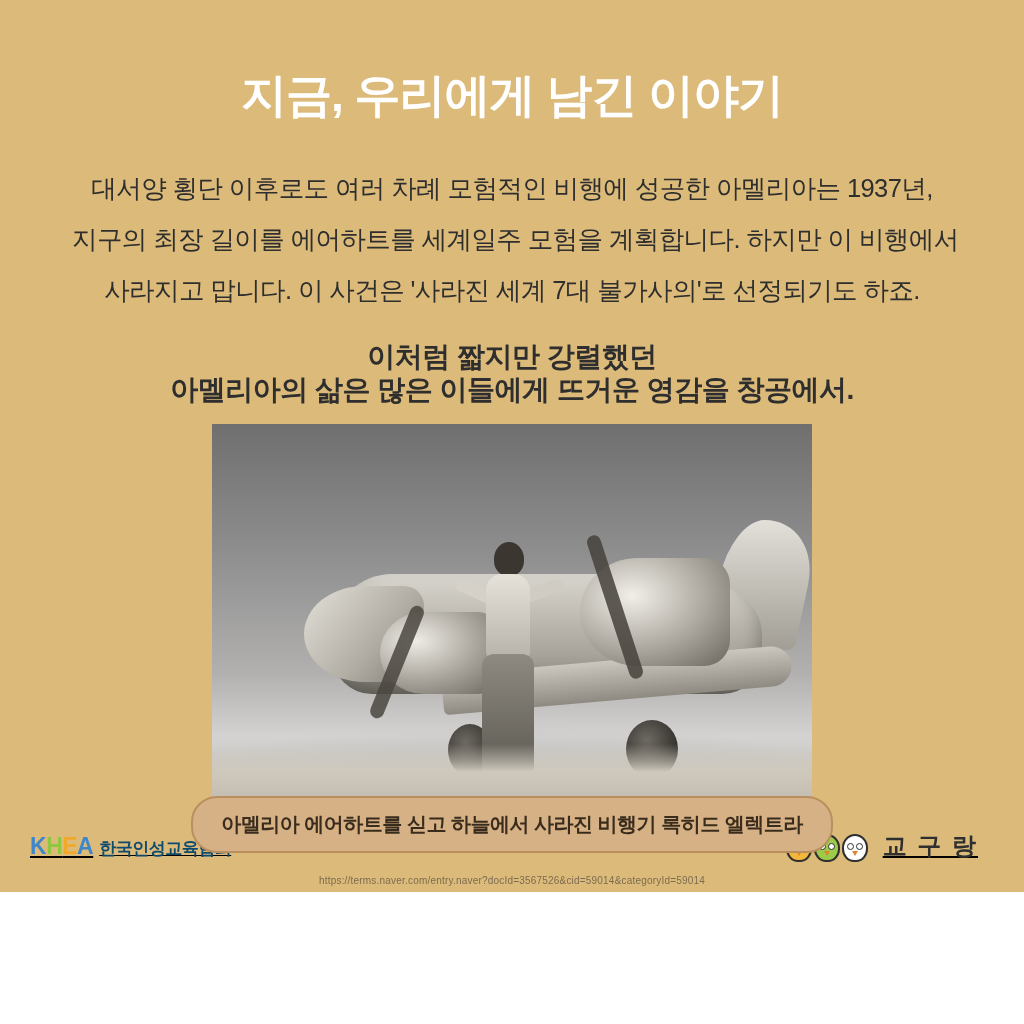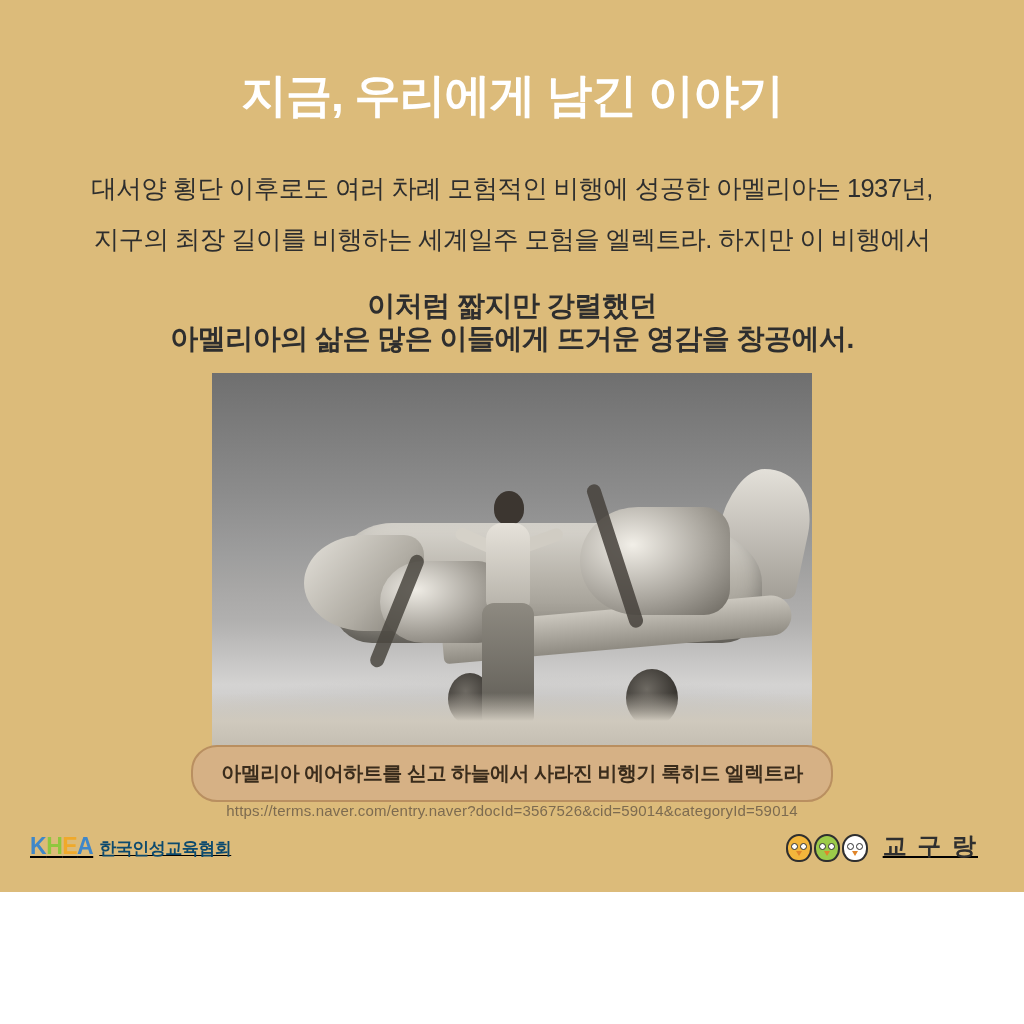--- a/index.html
+++ b/index.html
@@ -247,21 +247,22 @@
     color: #3a2c1c;
     font-size: 20px;
     font-weight: bold;
     letter-spacing: -0.5px;
     padding: 13px 28px;
     white-space: nowrap;
   }
 
   
   .source {
-    font-size: 15px;
+    margin-top: 22px;
+    font-size: 10px;
     color: #7d6b50;
     letter-spacing: 0.2px;
   }
 
   
   .footer {
     position: absolute;
     left: 0; right: 16px; bottom: 30px;
     display: flex;
     align-items: center;
@@ -341,21 +342,22 @@
 </style>
 </head>
 <body>
 
 <div class="card">
 
   <div class="title">지금, 우리에게 남긴 이야기</div>
 
   <div class="body-block">
     <div class="body-line">대서양 횡단 이후로도 여러 차례 모험적인 비행에 성공한 아멜리아는 1937년,</div>
-    <div class="body-line">지구의 최장 길이를 비행하는 세계일주 모험을 엘렉트라. 하지만 이 비행에서</div>
+    <div class="body-line">지구의 최장 길이를 에어하트를 세계일주 모험을 계획합니다. 하지만 이 비행에서</div>
+    <div class="body-line">사라지고 맙니다. 이 사건은 '사라진 세계 7대 불가사의'로 선정되기도 하죠.</div>
   </div>
 
   <div class="emph-block">
     <div class="emph-line">이처럼 짧지만 강렬했던</div>
     <div class="emph-line">아멜리아의 삶은 많은 이들에게 뜨거운 영감을 창공에서.</div>
   </div>
 
   <div class="photo-wrap">
     <div class="photo"></div>
     <div class="plane">

